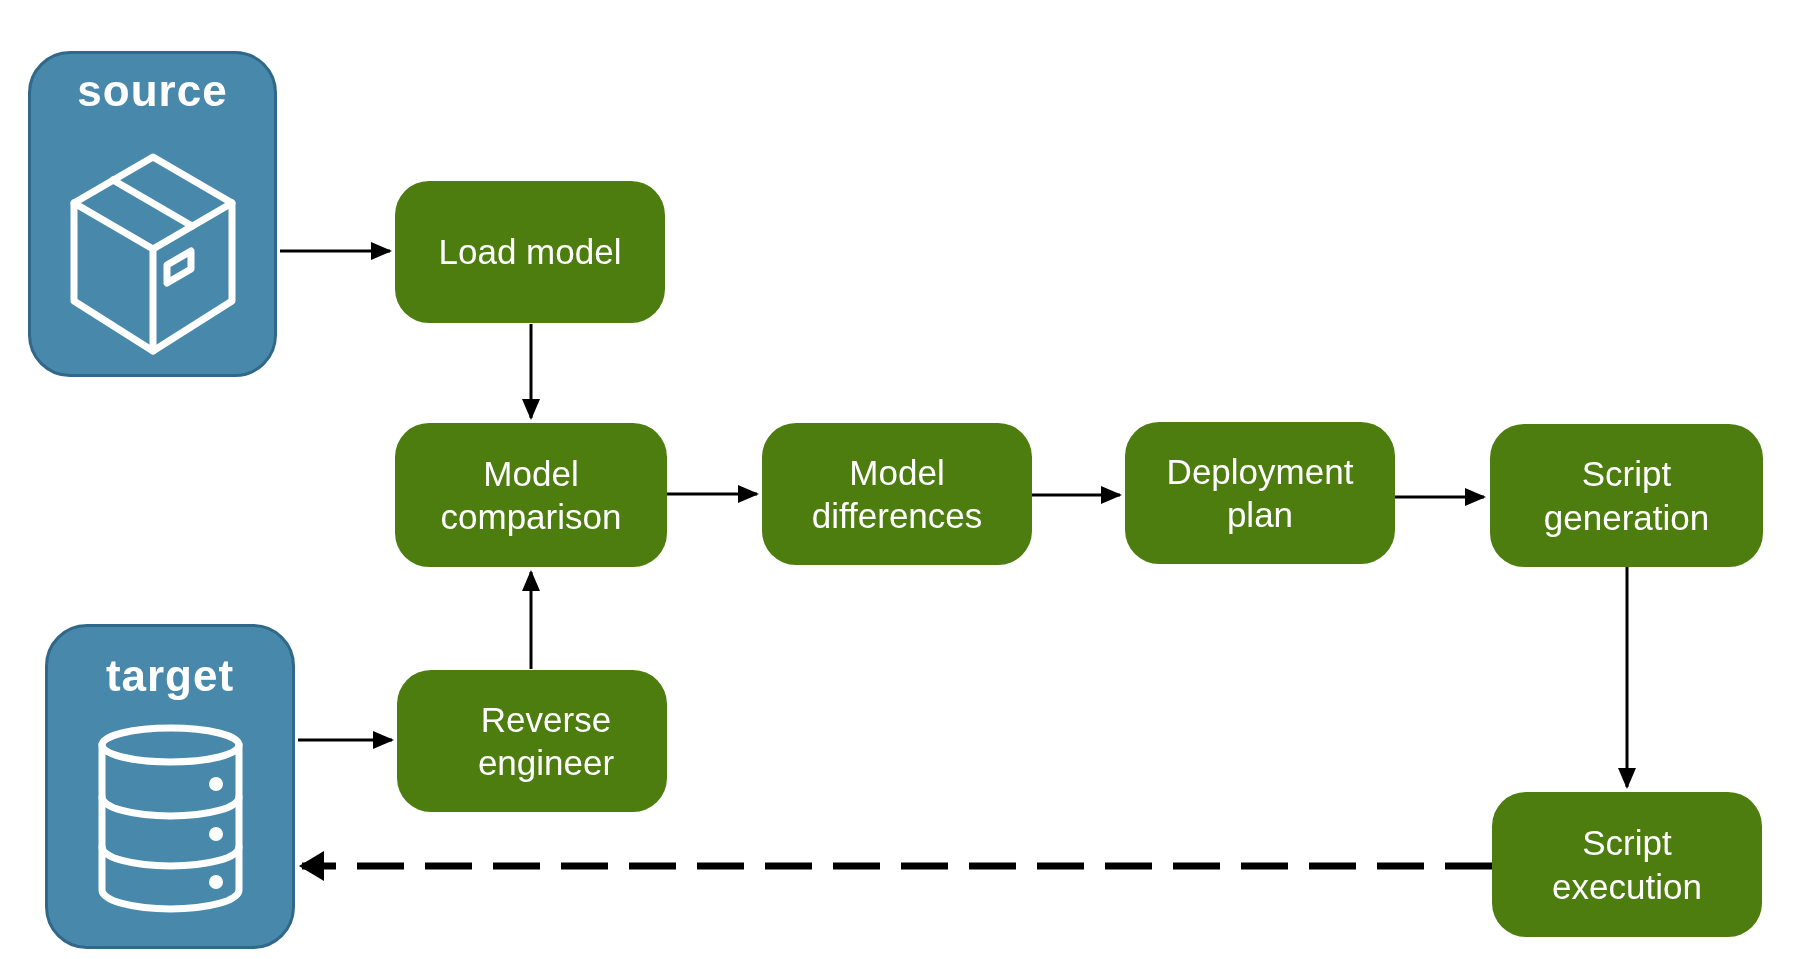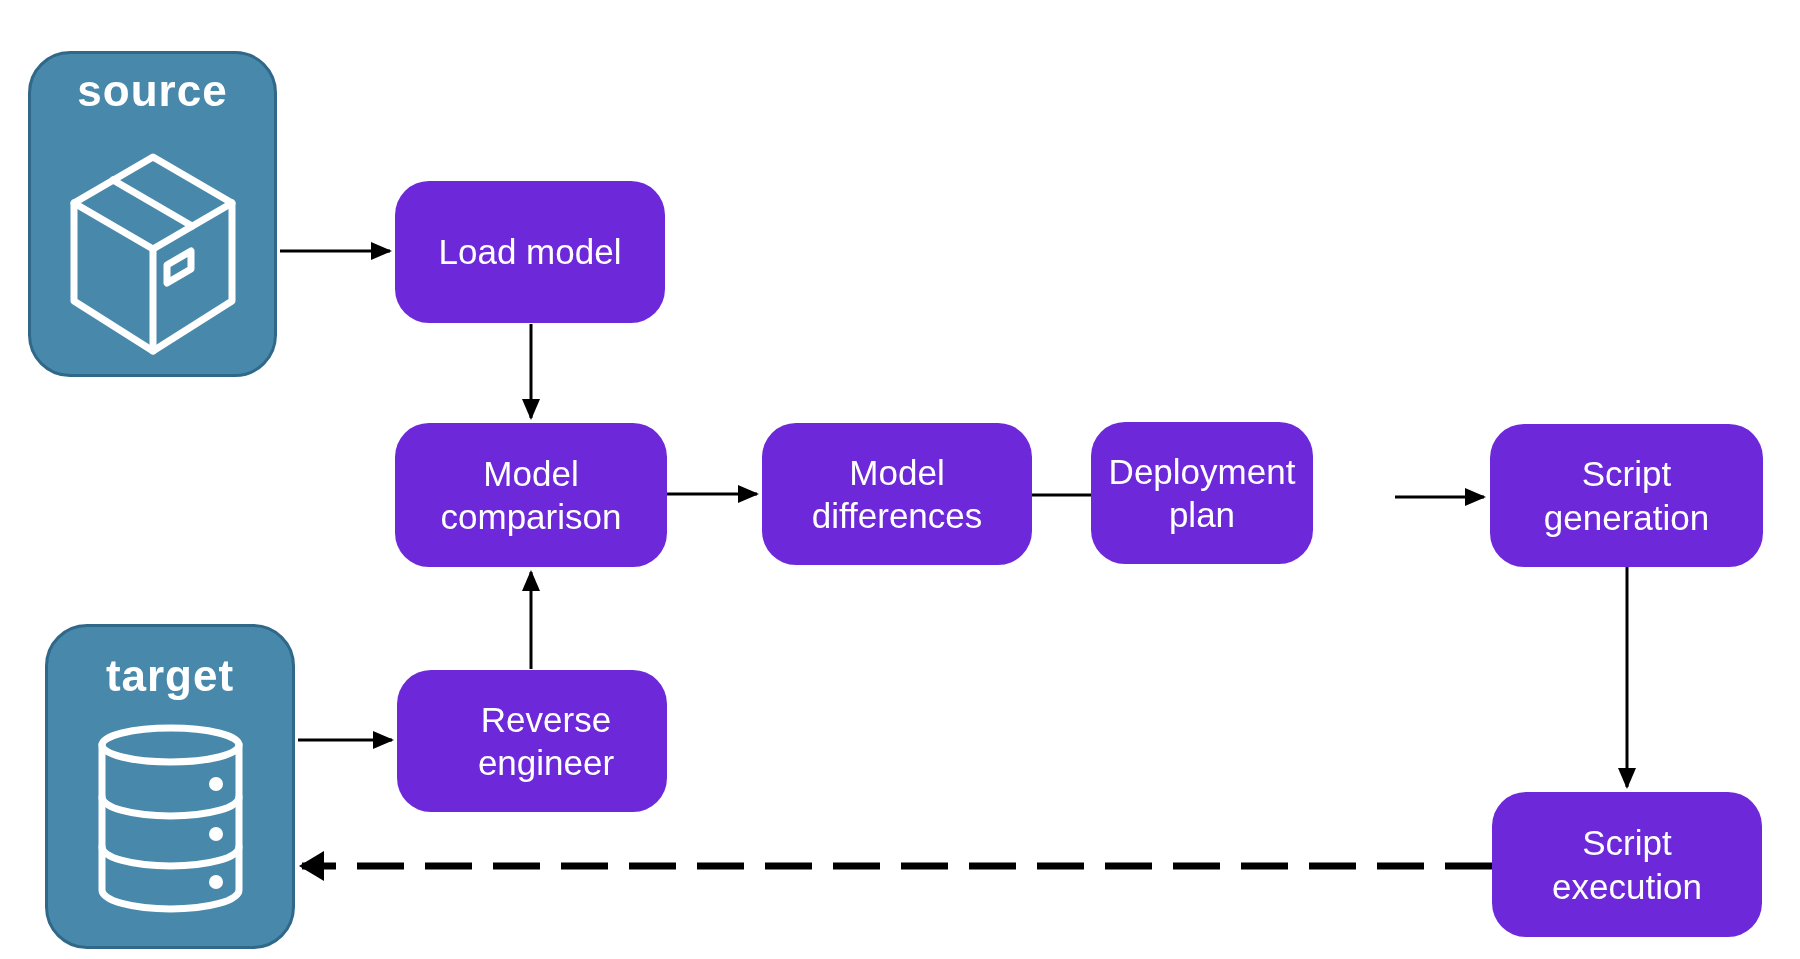--- a/index.html
+++ b/index.html
@@ -43,35 +43,35 @@
     line-height: 1.15;
     letter-spacing: 1px;
   }
   #store-source .store-label { margin-top: 12px; }
   #store-target .store-label { margin-top: 24px; }
   #store-source .store-icon  { margin-top: 36px; }
   #store-target .store-icon  { margin-top: 22px; }
   .node {
     position: absolute;
     box-sizing: border-box;
-    background: #6d28d9;
+    background: #4d7c0f;
     border-radius: 34px;
     color: #ffffff;
     font-size: 35px;
     line-height: 1.23;
     display: flex;
     align-items: center;
     justify-content: center;
     text-align: center;
     white-space: pre-line;
   }
   #node-load-model        { left: 395px;  top: 162px; width: 270px; height: 142px; }
   #node-model-comparison  { left: 395px;  top: 404px; width: 272px; height: 144px; }
   #node-model-differences { left: 762px;  top: 404px; width: 270px; height: 142px; }
-  #node-deployment-plan   { left: 1091px; top: 403px; width: 222px; height: 142px; text-align: center; }
+  #node-deployment-plan   { left: 1125px; top: 403px; width: 270px; height: 142px; text-align: center; }
   #node-script-generation { left: 1490px; top: 405px; width: 273px; height: 143px; }
   #node-reverse-engineer  { left: 397px;  top: 651px; width: 270px; height: 142px; padding-left: 28px; }
   #node-script-execution  { left: 1492px; top: 773px; width: 270px; height: 145px; }
   .edge      { stroke: #000000; stroke-width: 3; fill: none; }
   .edge-dash { stroke: #000000; stroke-width: 7; fill: none; stroke-dasharray: 47 21; }
 </style>
 </head>
 <body>
 
 <div id="canvas">

